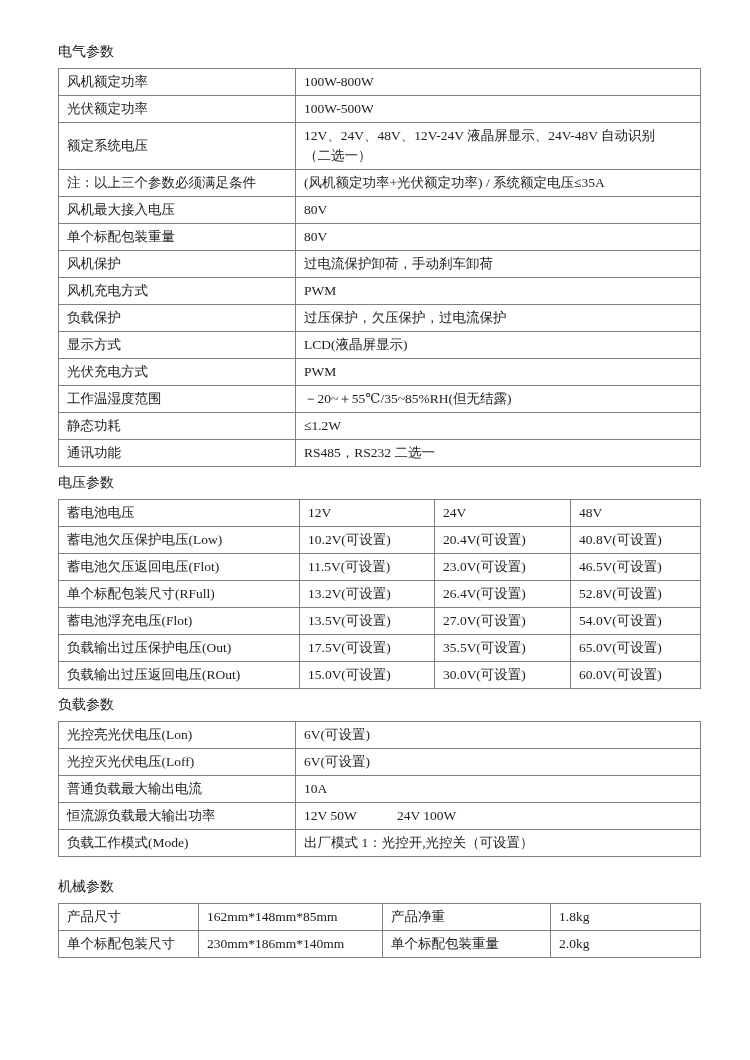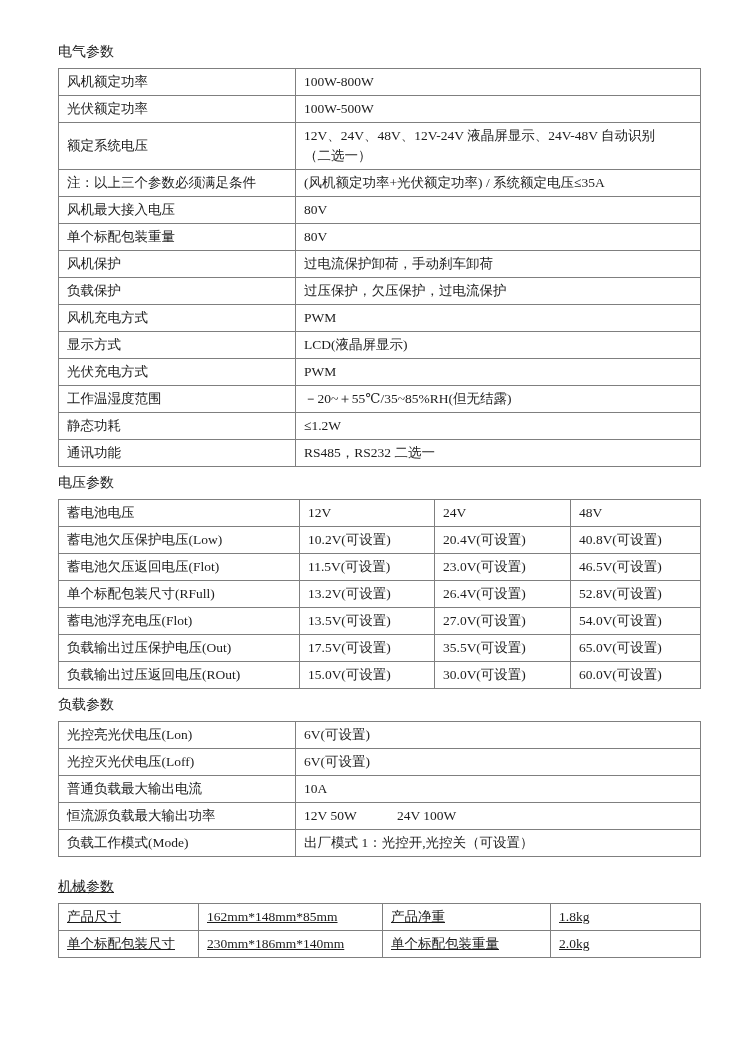--- a/index.html
+++ b/index.html
@@ -9,21 +9,21 @@
     height: 1060px;
     background: #ffffff;
     color: #1c1c1c;
     font-family: "Liberation Serif", "DejaVu Serif", serif;
     font-size: 13.5px;
     overflow: hidden;
   }
   .page { padding: 44px 36px 0 58px; }
   .section { margin: 0; }
   .section + .section { margin-top: 8px; }
-  .section.mech { margin-top: 22px; text-decoration: underline; }
+  .section.mech { margin-top: 22px; }
   .sec-heading {
     font-size: 14px;
     font-weight: normal;
     line-height: 16px;
     margin: 0 0 8px 0;
   }
   .spec-table {
     border-collapse: collapse;
     table-layout: fixed;
     width: 642px;
@@ -81,26 +81,26 @@
           </tr>
           <tr>
             <td>单个标配包装重量</td>
             <td class="center">80V</td>
           </tr>
           <tr>
             <td>风机保护</td>
             <td>过电流保护卸荷，手动刹车卸荷</td>
           </tr>
           <tr>
+            <td>风机充电方式</td>
+            <td>PWM</td>
+          </tr>
+          <tr>
             <td>负载保护</td>
             <td>过压保护，欠压保护，过电流保护</td>
-          </tr>
-          <tr>
-            <td>风机充电方式</td>
-            <td>PWM</td>
           </tr>
           <tr>
             <td>显示方式</td>
             <td>LCD(液晶屏显示)</td>
           </tr>
           <tr>
             <td>光伏充电方式</td>
             <td>PWM</td>
           </tr>
           <tr>

